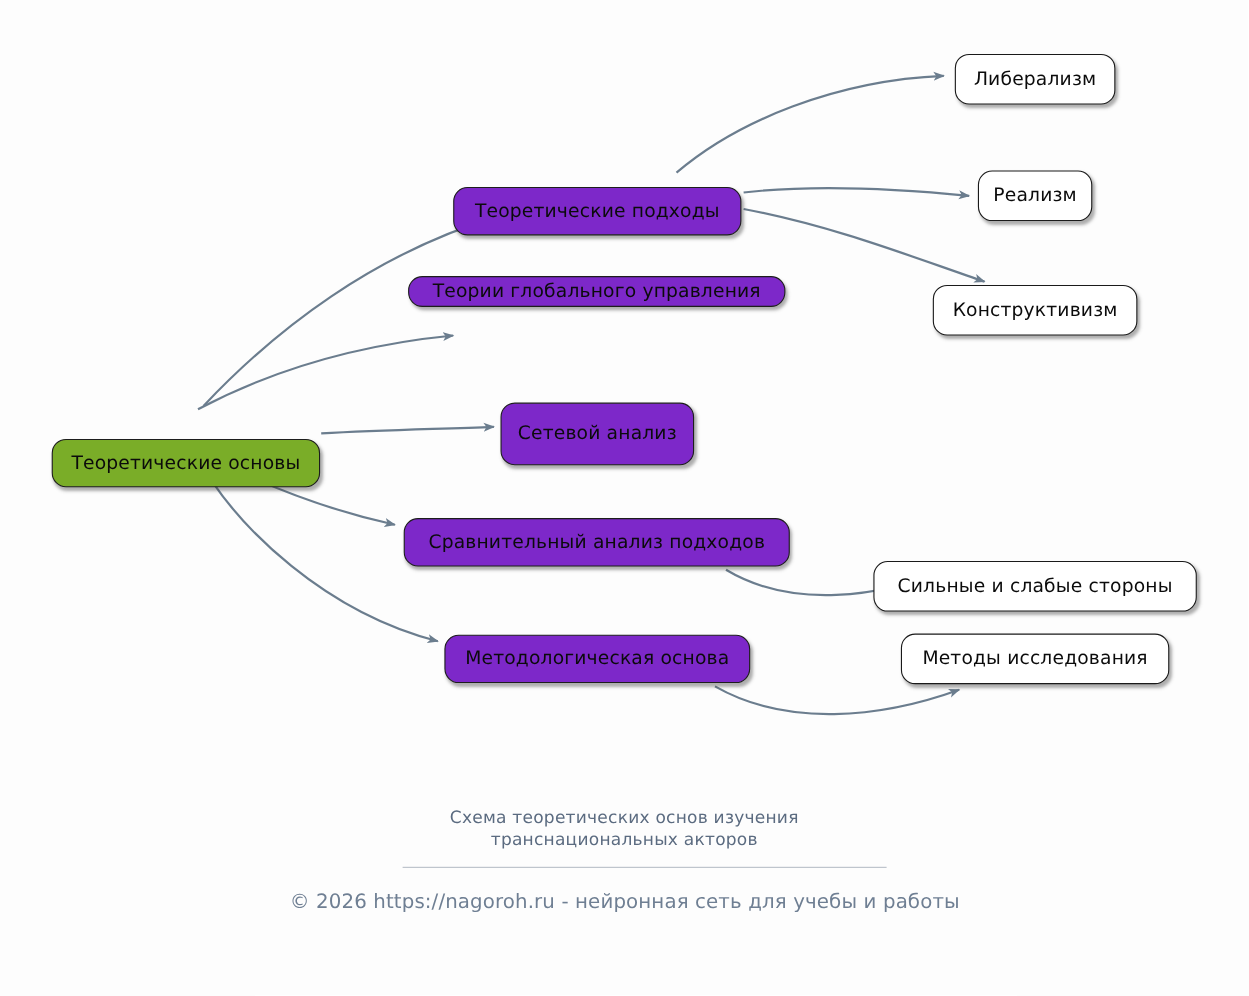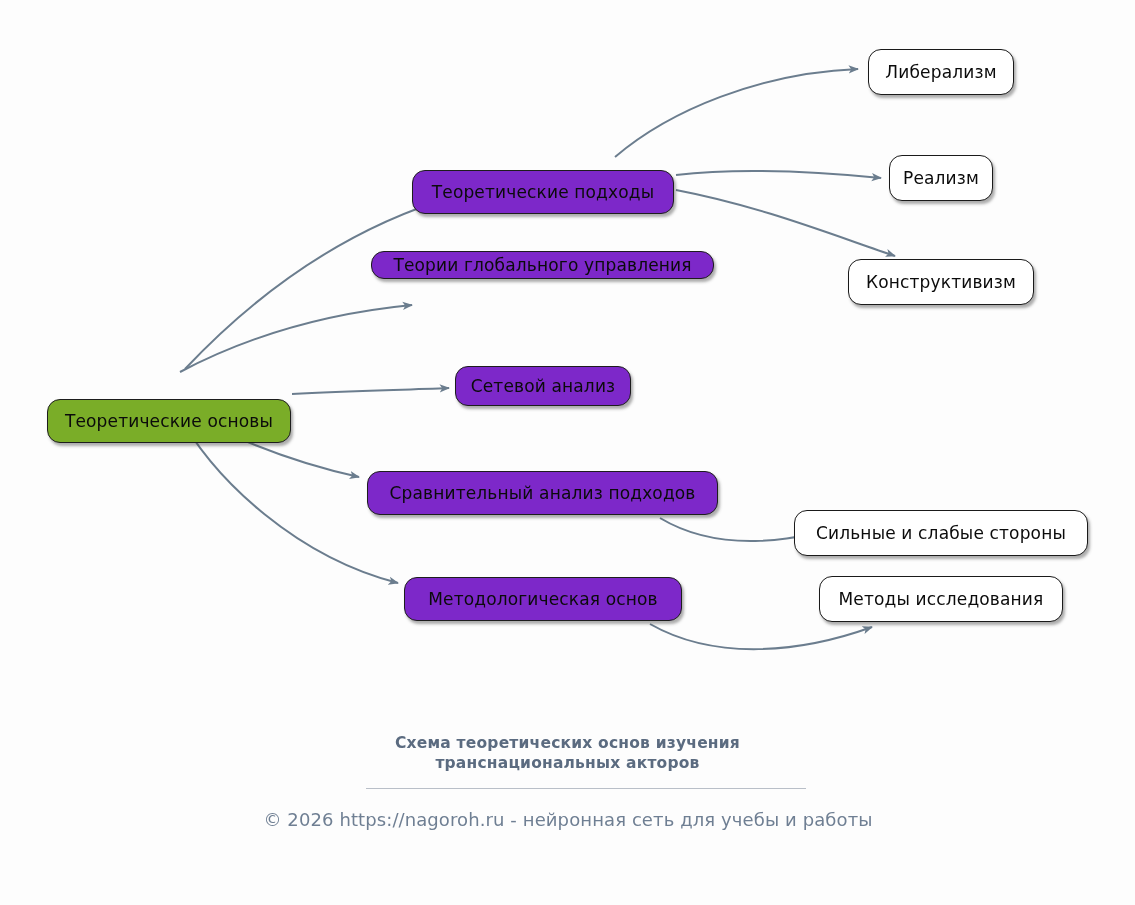--- a/index.html
+++ b/index.html
@@ -48,21 +48,21 @@
     border: 1.4px solid #1d1d1d;
   }
   .node.leaf {
     background: #ffffff;
     border: 1.7px solid #1a1a1a;
   }
   .caption {
     position: absolute;
     text-align: center;
     font-family: "DejaVu Sans", sans-serif;
-    font-weight: bold;
+    font-weight: normal;
     font-size: 15.5px;
     line-height: 1.32;
     color: #5b6b80;
     letter-spacing: 0.2px;
   }
   .caption-rule {
     position: absolute;
     border-top: 1px solid #b9bfc8;
   }
   .footer {
@@ -101,28 +101,28 @@
   <div id="nodes">
       <div class="node root" style="left: 47px; top: 366px; width: 244px; height: 44px; margin-top: 33px;">
         <span>Теоретические основы</span>
       </div>
       <div class="node branch" style="left: 412px; top: 170px; width: 262px; height: 44px;">
         <span>Теоретические подходы</span>
       </div>
       <div class="node branch" style="left: 371px; top: 251px; width: 343px; height: 28px;">
         <span>Теории глобального управления</span>
       </div>
-      <div class="node branch" style="left: 455px; top: 366px; width: 176px; height: 40px;">
+      <div class="node branch" style="left: 455px; top: 366px; width: 176px; height: 57px;">
         <span>Сетевой анализ</span>
       </div>
       <div class="node branch" style="left: 367px; top: 471px; width: 351px; height: 44px;">
         <span>Сравнительный анализ подходов</span>
       </div>
       <div class="node branch" style="left: 404px; top: 577px; width: 278px; height: 44px;">
-        <span>Методологическая основ</span>
+        <span>Методологическая основа</span>
       </div>
       <div class="node leaf" style="left: 868px; top: 49px; width: 146px; height: 46px;">
         <span>Либерализм</span>
       </div>
       <div class="node leaf" style="left: 889px; top: 155px; width: 104px; height: 46px;">
         <span>Реализм</span>
       </div>
       <div class="node leaf" style="left: 848px; top: 259px; width: 186px; height: 46px;">
         <span>Конструктивизм</span>
       </div>

